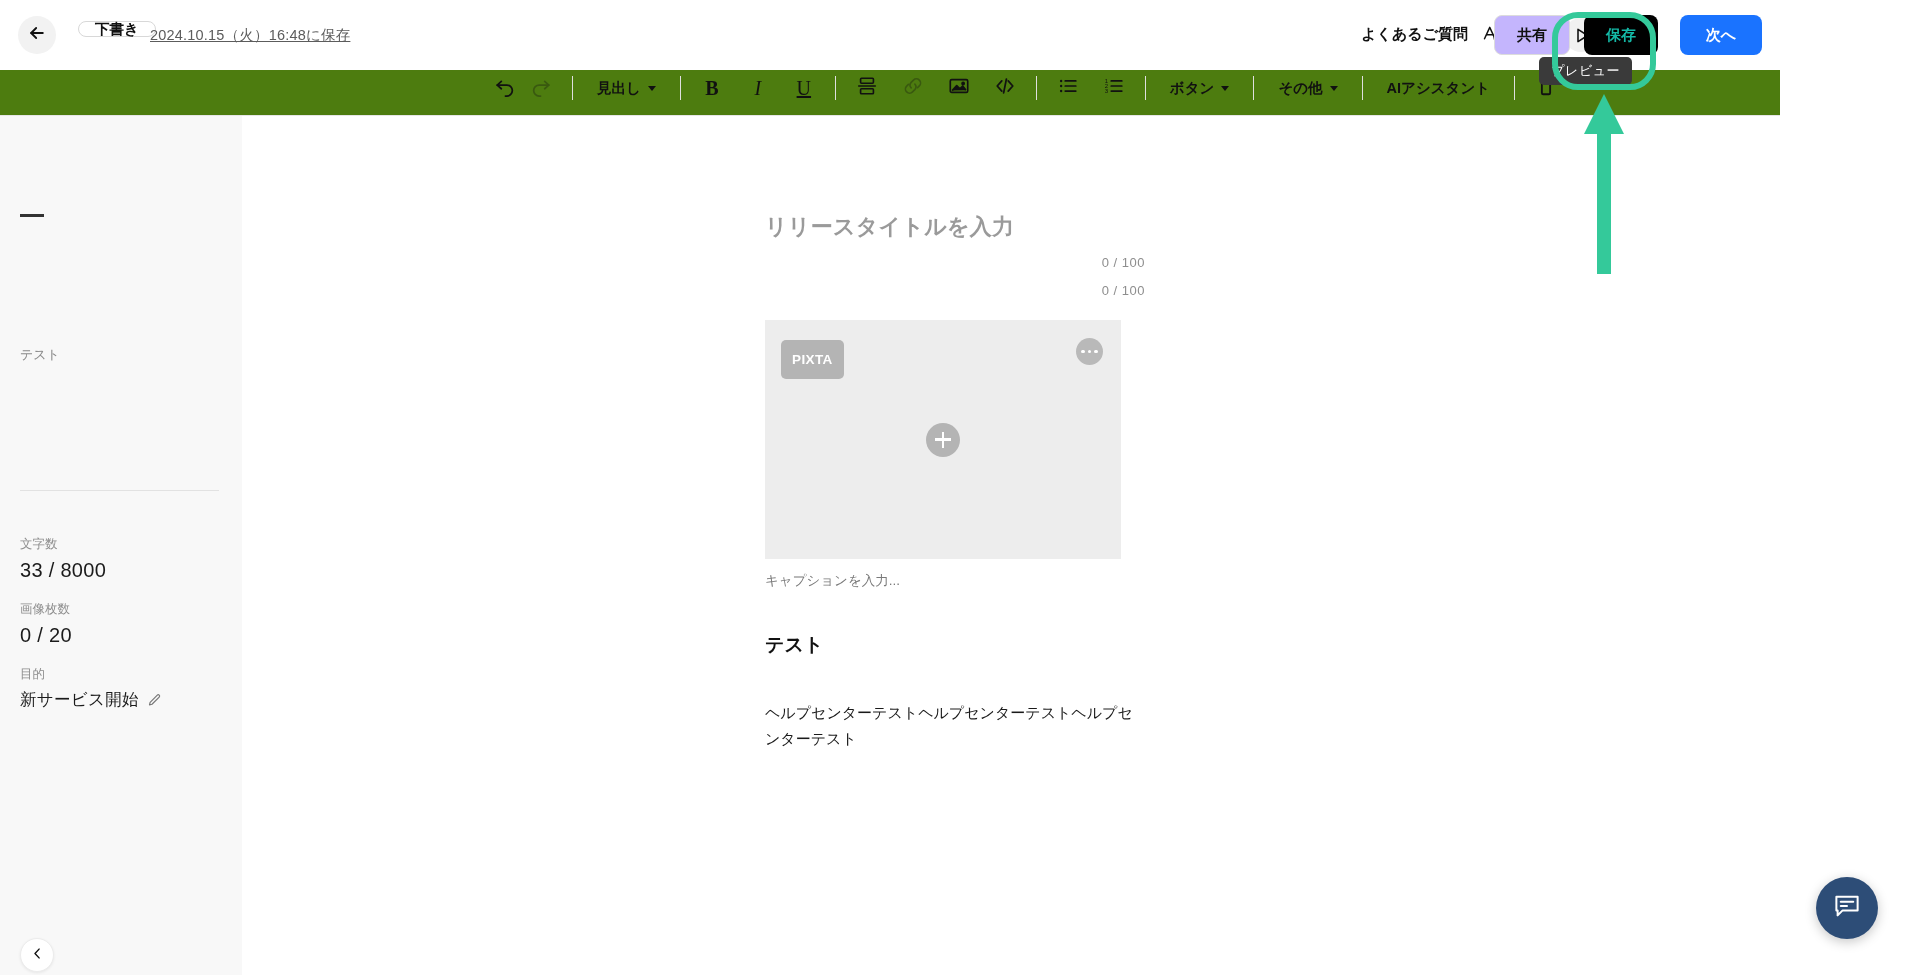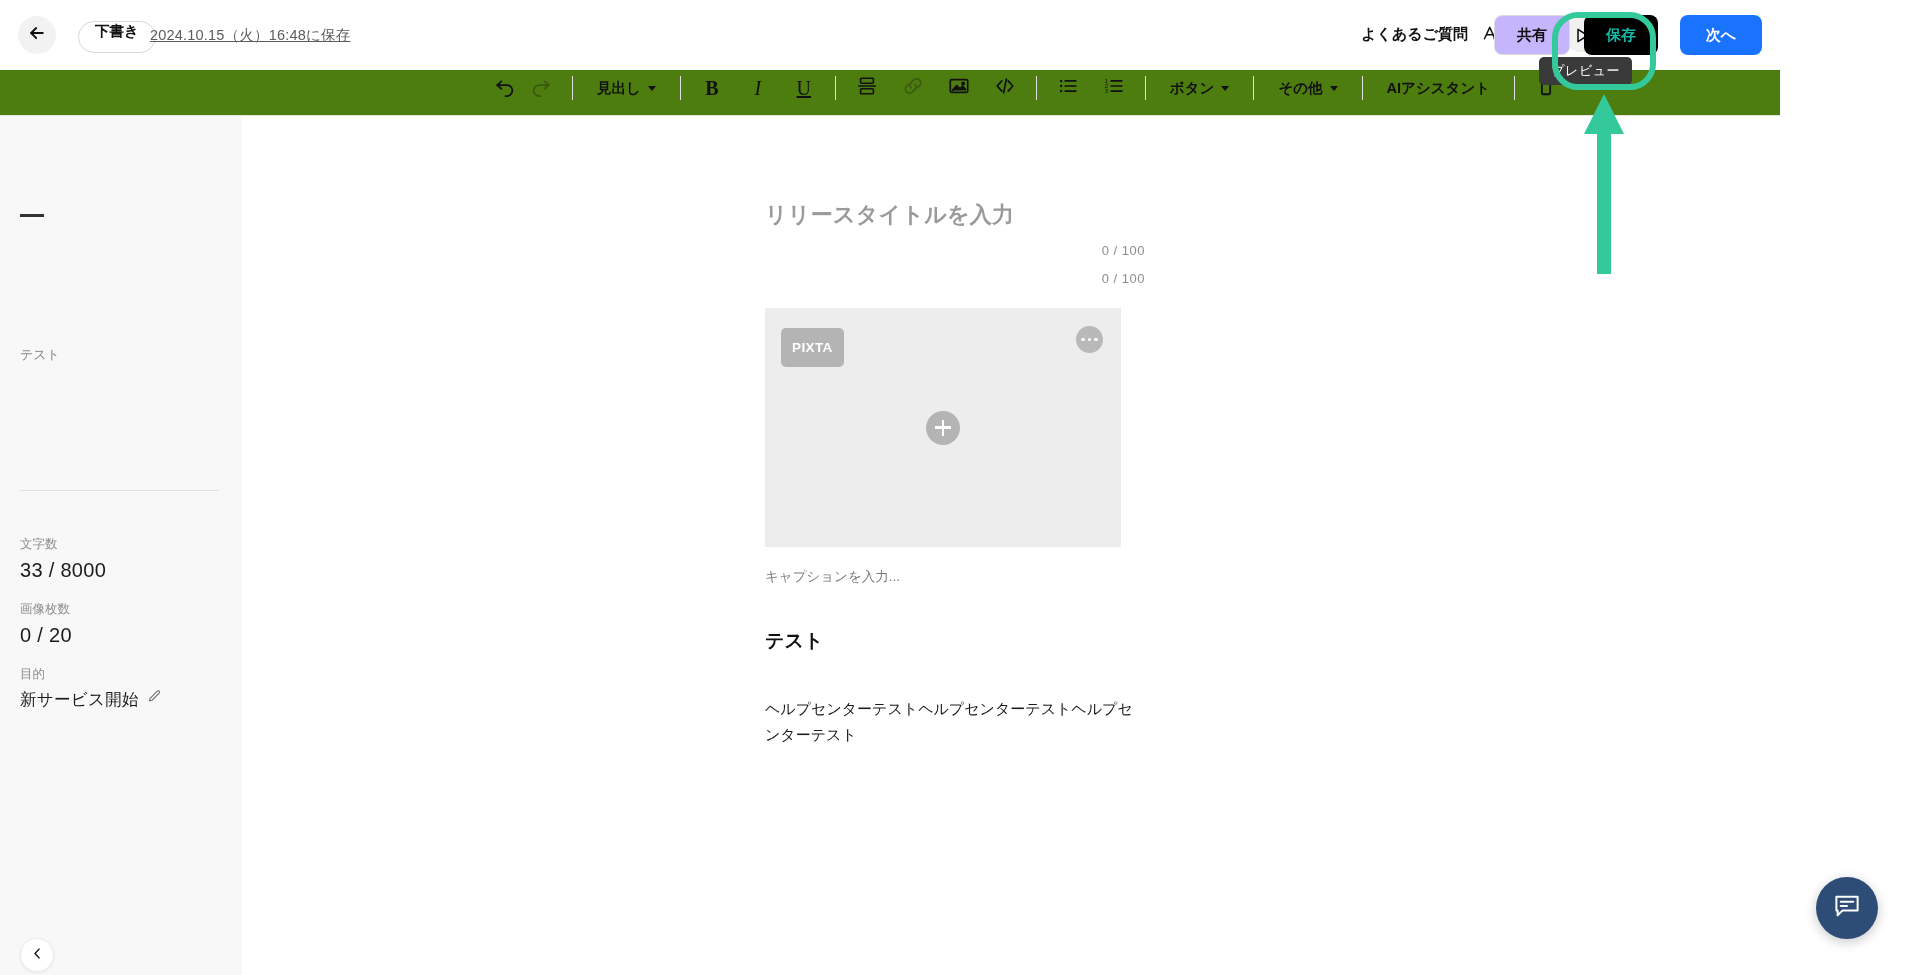--- a/index.html
+++ b/index.html
@@ -21,22 +21,22 @@
   }
   .back-btn {
     position: absolute; left: 18px; top: 16px;
     width: 38px; height: 38px; border-radius: 50%;
     background: #f2f2f2; display: flex; align-items: center; justify-content: center;
     cursor: pointer; border: none;
   }
   .back-btn svg { width: 20px; height: 20px; }
   .status-pill {
     position: absolute; left: 78px; top: 21px;
-    height: 32px; padding: 0 16px; border: 1px solid #d8d8d8; border-radius: 18px;
-    display: flex; justify-content: center;
+    height: 16px; padding: 0 16px; border: 1px solid #d8d8d8; border-radius: 18px;
+    display: flex; align-items: center; justify-content: center;
     font-size: 14.5px; font-weight: 700; color: #111; background: #fff; cursor: pointer;
   }
   .saved-time {
     position: absolute; left: 150px; top: 26px;
     font-size: 14.5px; color: #5c5c5c; letter-spacing: .2px; white-space: nowrap; text-decoration: underline;
   }
   .faq-link {
     position: absolute; right: 452px; top: 25px;
     font-size: 15px; font-weight: 700; color: #111; cursor: pointer; white-space: nowrap;
   }
@@ -105,31 +105,31 @@
   .sidebar {
     position: absolute; top: 116px; left: 0; width: 242px; height: 859px;
     background: #f8f8f8;
   }
   .side-dash { position: absolute; top: 98px; left: 20px; width: 24px; height: 2.5px; background: #333; }
   .side-sub  { position: absolute; top: 230px; left: 20px; font-size: 13px; color: #8a8a8a; }
   .side-hr   { position: absolute; top: 374px; left: 20px; width: 199px; height: 1px; background: #e2e2e2; }
   .side-block { position: absolute; left: 20px; }
   .side-label { font-size: 12.5px; color: #8e8e8e; margin-bottom: 6px; }
   .side-value { font-size: 20px; color: #1b1b1b; font-weight: 400; letter-spacing: .3px; }
-  .side-value.small { font-size: 16.5px; display: flex; gap: 8px; font-family: Liberation Mono, monospace; }
+  .side-value.small { font-size: 16.5px; display: flex; align-items: center; gap: 8px; font-family: Liberation Mono, monospace; }
   .pencil { width: 15px; height: 15px; opacity: .65; }
   .collapse-btn {
     position: absolute; left: 20px; top: 822px; width: 34px; height: 34px; border-radius: 50%;
     background: #fff; border: 1px solid #ececec; display: flex; align-items: center; justify-content: center;
     cursor: pointer; box-shadow: 0 1px 3px rgba(0,0,0,.07);
   }
 
   
   .doc { position: absolute; top: 116px; left: 242px; width: 1678px; height: 859px; background: #fff; overflow: hidden; }
-  .canvas { position: absolute; left: 523px; top: 0; width: 380px; }
+  .canvas { position: absolute; left: 523px; top: 12px; width: 380px; }
 
   .title-ph { margin-top: 84px; font-size: 22px; color: #9a9a9a; font-weight: 700; letter-spacing: .3px; cursor: text; }
   .counter { text-align: right; font-size: 13px; color: #8e8e8e; margin-top: 13px; letter-spacing: .5px; }
   .sub-ph { margin-top: 22px; font-size: 16px; color: #9a9a9a; font-weight: 500; cursor: text; }
 
   .img-box {
     margin-top: 22px; position: relative; width: 356px; height: 239px; background: #ededed; cursor: pointer;
   }
   .pixta-badge {
     position: absolute; left: 16px; top: 20px; background: #b4b4b4; color: #fff;
@@ -141,21 +141,21 @@
   }
   .img-more i { width: 3.5px; height: 3.5px; border-radius: 50%; background: #fff; display: block; margin: 0 1.5px; }
   .img-plus {
     position: absolute; left: 50%; top: 50%; transform: translate(-50%,-50%);
     width: 34px; height: 34px; border-radius: 50%; background: #b4b4b4;
     display: flex; align-items: center; justify-content: center; cursor: pointer;
   }
   .img-plus:before, .img-plus:after { content:""; position:absolute; background:#fff; }
   .img-plus:before { width: 16px; height: 2.4px; }
   .img-plus:after  { width: 2.4px; height: 16px; }
-  .caption-ph { margin-top: 21px; font-size: 13.5px; color: #7a7a7a; cursor: text; }
+  .caption-ph { margin-top: 13px; font-size: 13.5px; color: #7a7a7a; cursor: text; }
   .body-h { margin-top: 42px; font-size: 19px; font-weight: 700; color: #111; }
   .body-p { margin-top: 42px; font-size: 15px; line-height: 1.72; color: #1a1a1a; }
 
   
   .chat-fab {
     position: absolute; right: 42px; bottom: 36px; width: 62px; height: 62px; border-radius: 50%;
     background: #2d4d77; display: flex; align-items: center; justify-content: center;
     box-shadow: 0 3px 12px rgba(0,0,0,.22); cursor: pointer; z-index: 30;
   }
 

